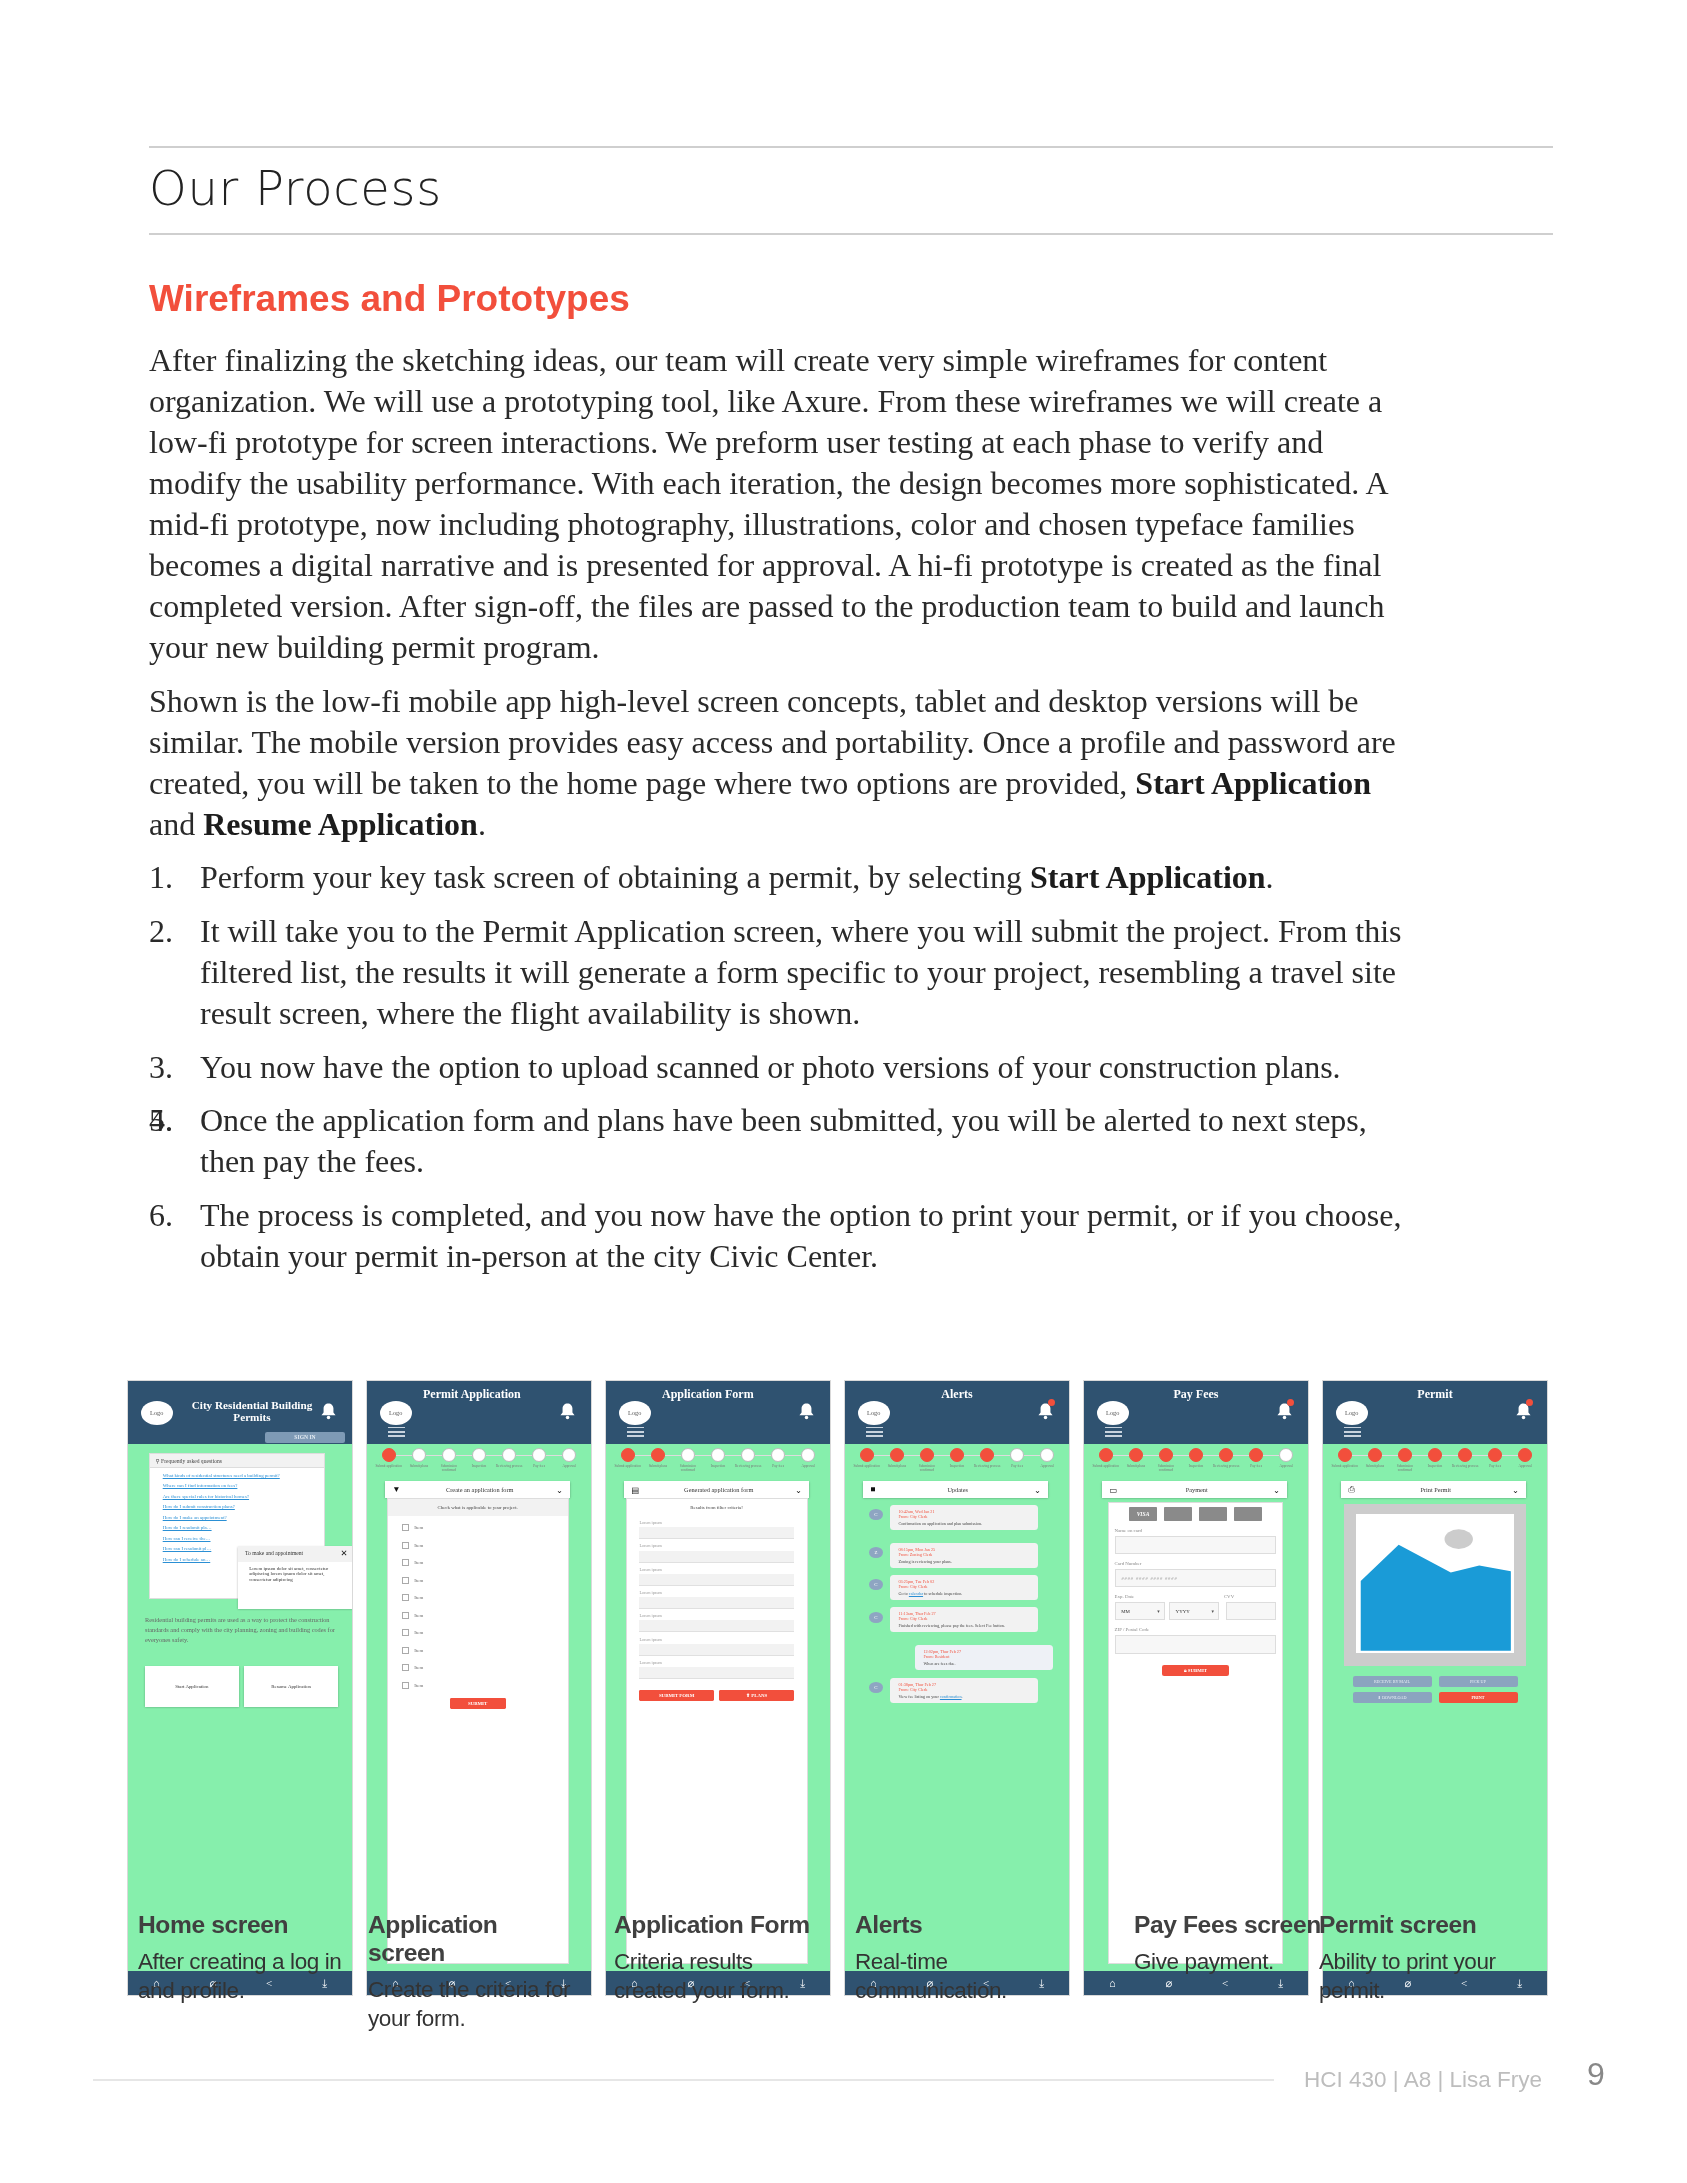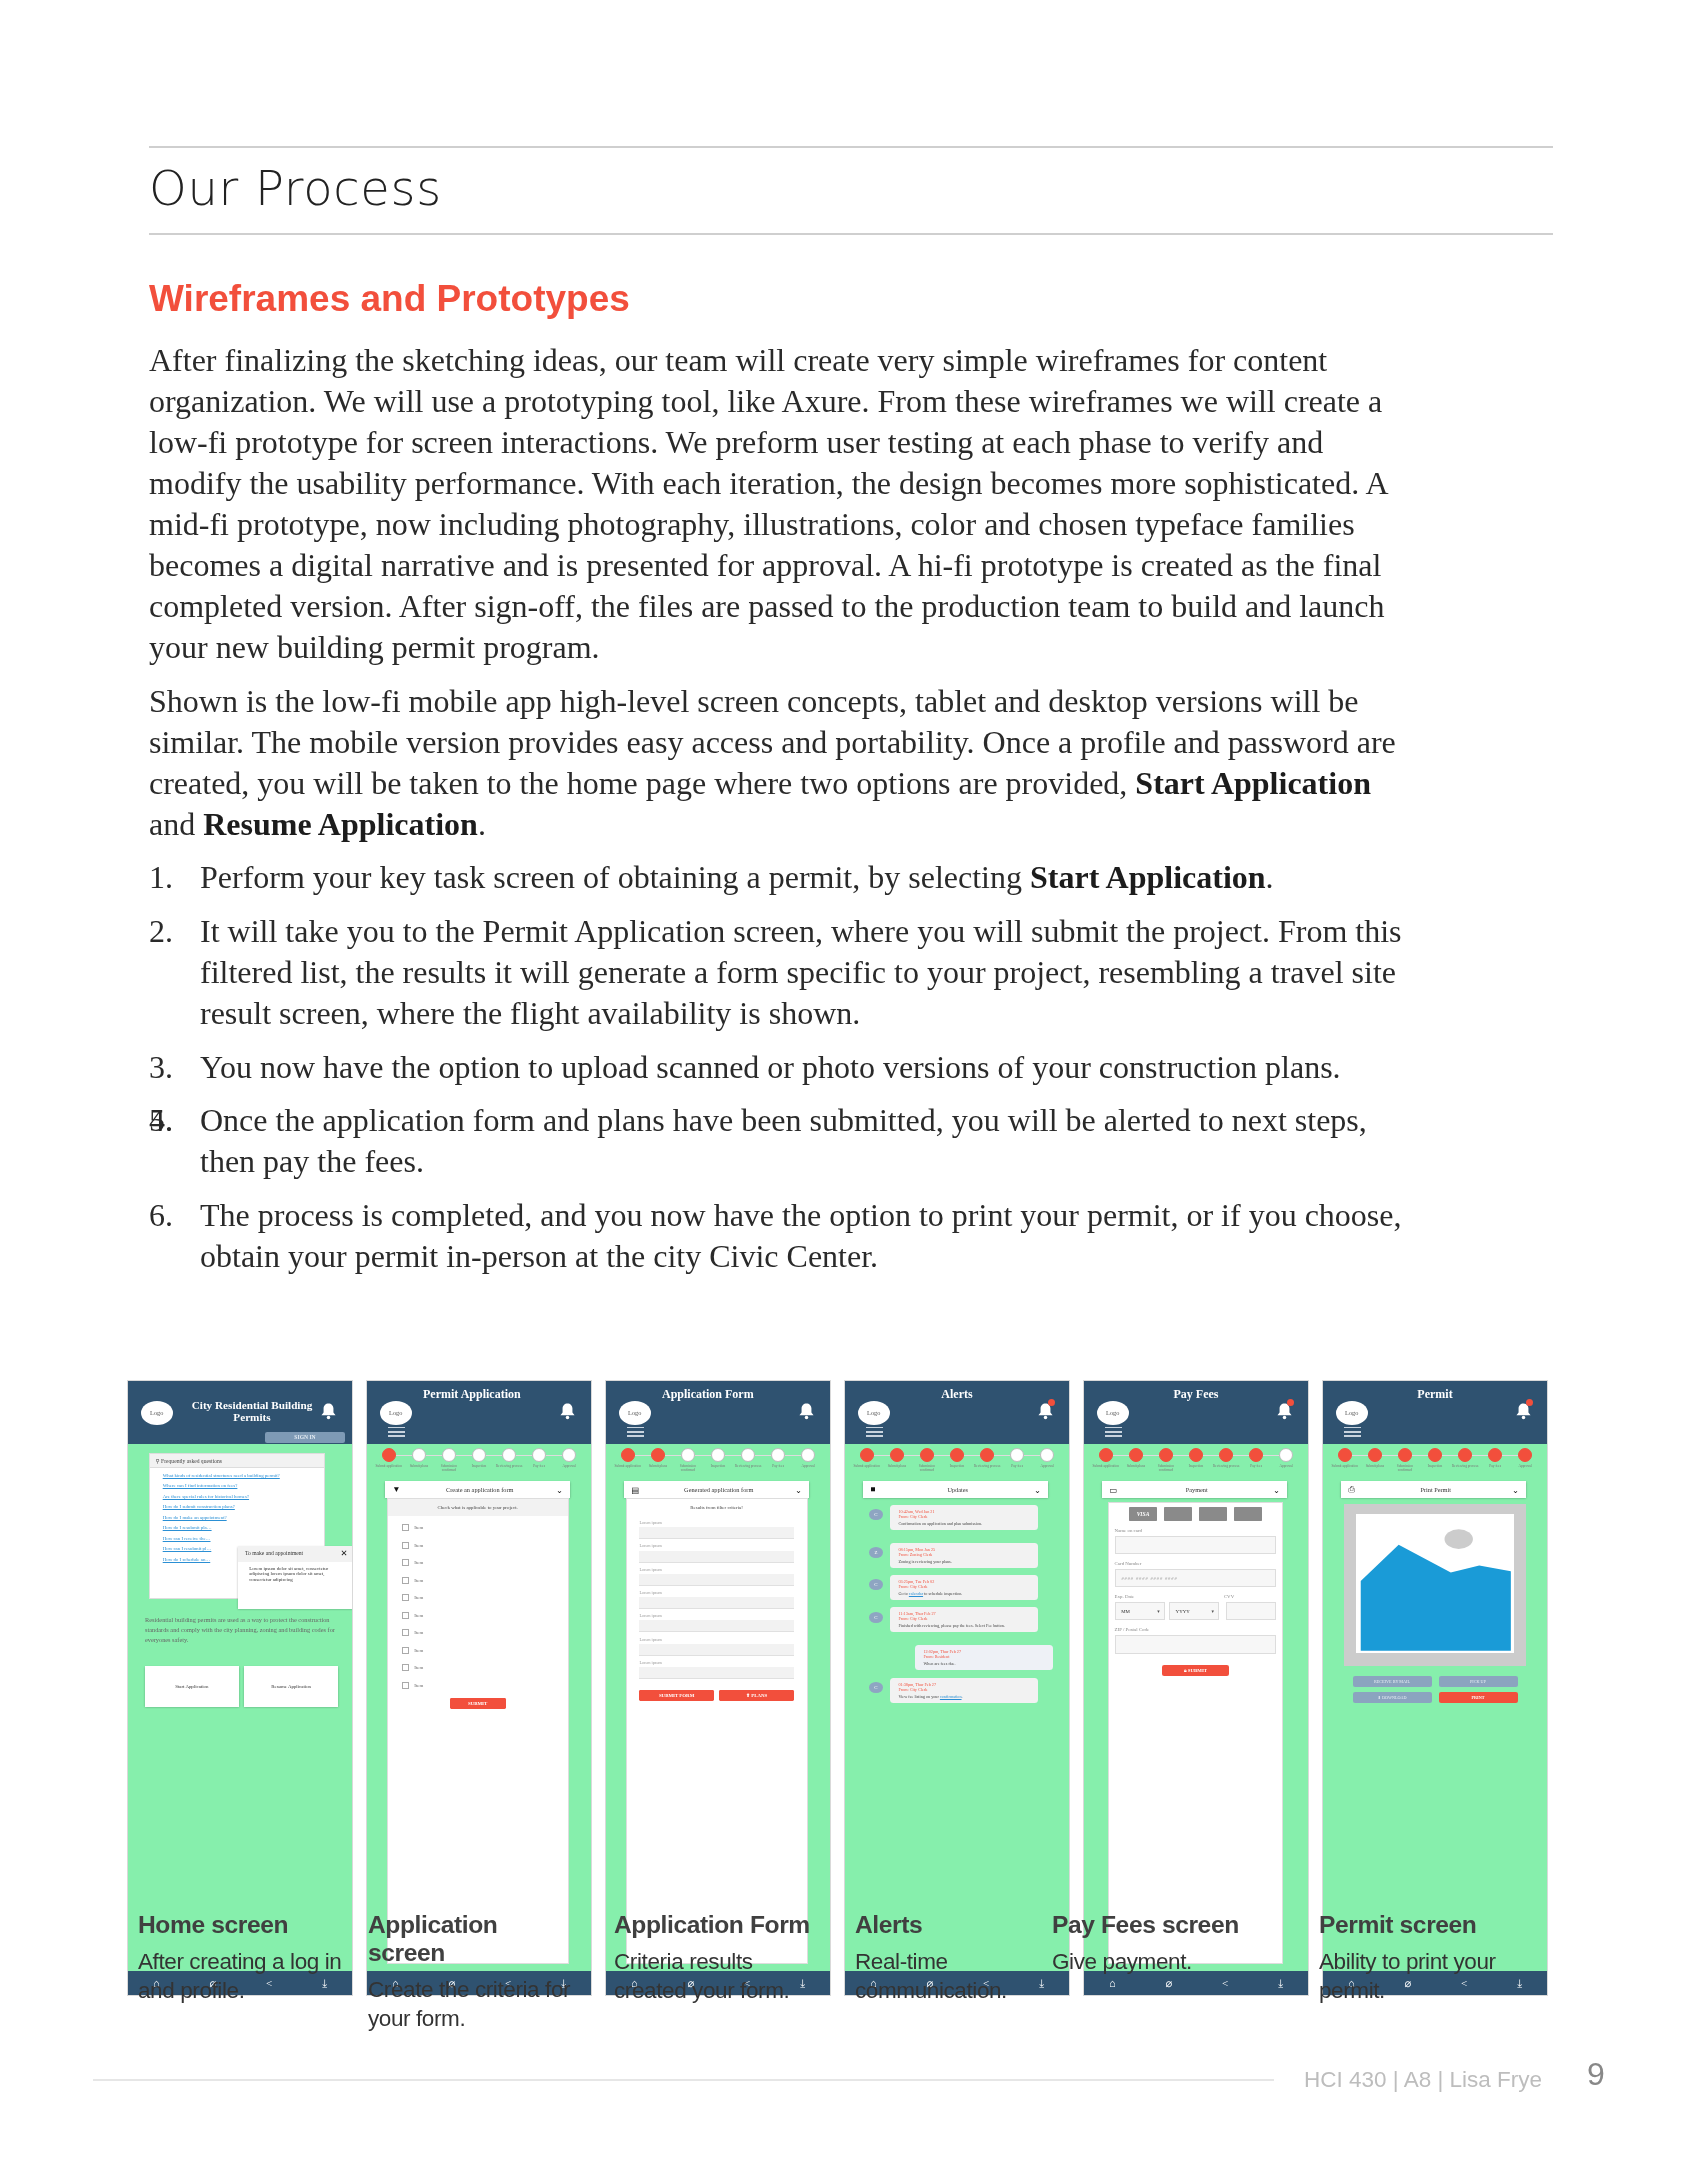--- a/index.html
+++ b/index.html
@@ -631,21 +631,21 @@
       <div class="cap-desc">Create the criteria for your form.</div>
     </div>
   <div class="caption" style="left:614px;width:197px">
       <div class="cap-title">Application Form</div>
       <div class="cap-desc">Criteria results created your form.</div>
     </div>
   <div class="caption" style="left:855px;width:183px">
       <div class="cap-title">Alerts</div>
       <div class="cap-desc">Real-time communication.</div>
     </div>
-  <div class="caption" style="left:1052px">
+  <div class="caption" style="left:1134px">
       <div class="cap-title">Pay Fees screen</div>
       <div class="cap-desc">Give payment.</div>
     </div>
   <div class="caption" style="left:1319px;width:197px">
       <div class="cap-title">Permit screen</div>
       <div class="cap-desc">Ability to print your permit.</div>
     </div>
 </div>
 
 <div class="footer-rule"></div>

